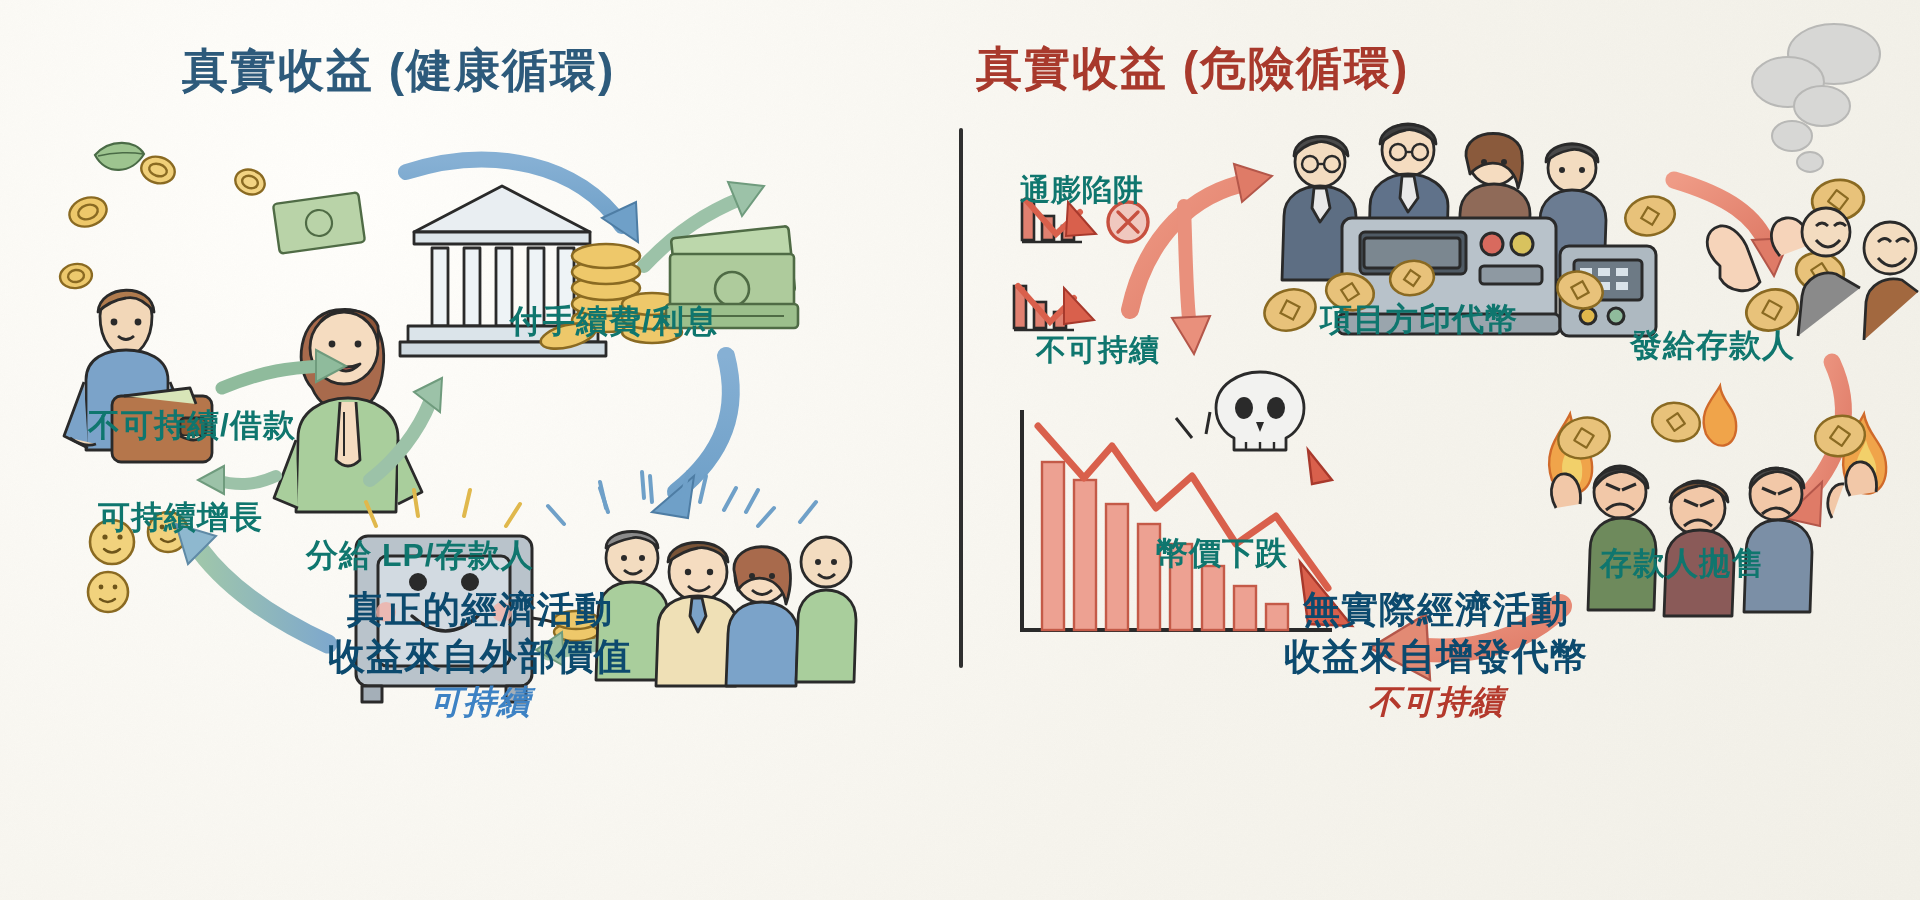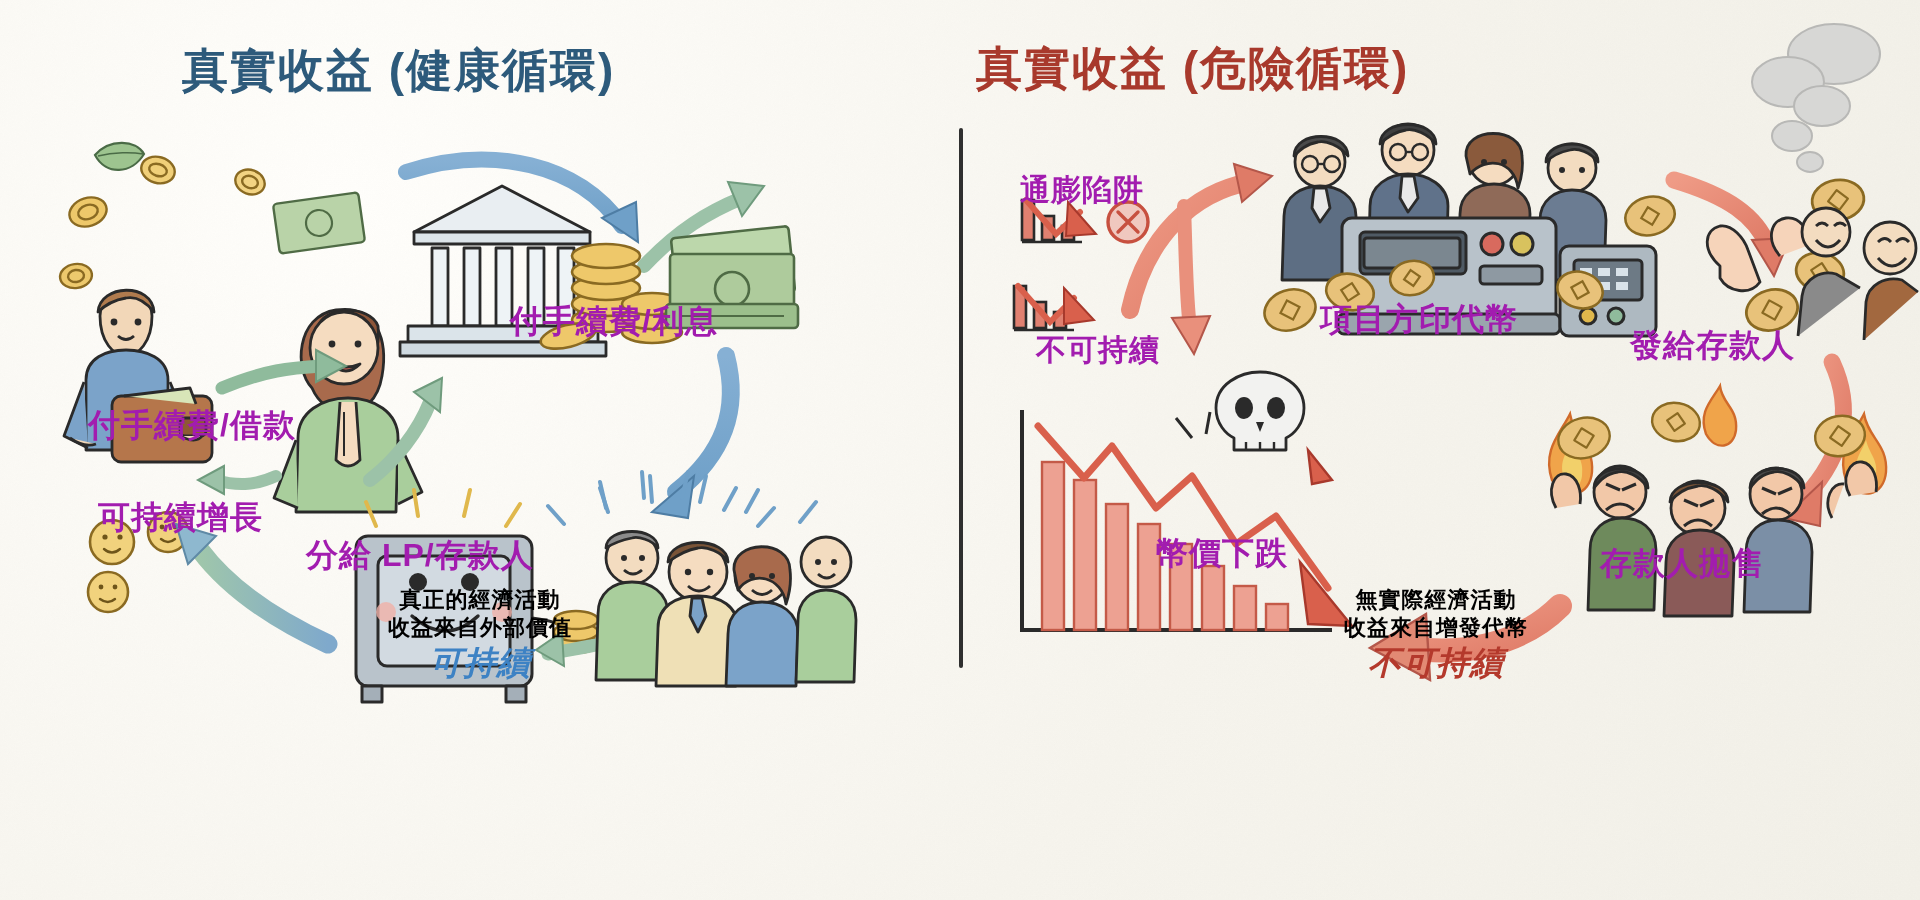--- a/index.html
+++ b/index.html
@@ -28,28 +28,28 @@
   h1.title{
     position:absolute;margin:0;
     font-size:46px;font-weight:700;letter-spacing:2px;
     white-space:nowrap;
   }
   .title-left{left:182px;top:40px;color:#2d5a7b;}
   .title-right{left:976px;top:38px;color:#a8392c;}
 
   .lbl{
     position:absolute;margin:0;white-space:nowrap;
-    color:#a21caf;font-weight:700;letter-spacing:1px;
+    color:#0f766e;font-weight:700;letter-spacing:1px;
   }
   .lbl-32{font-size:32px;}
   .lbl-30{font-size:30px;}
 
   .summary{position:absolute;text-align:center;width:520px;}
   .summary .ln{
-    display:block;font-size:22px;font-weight:700;color:#000000;
+    display:block;font-size:37px;font-weight:700;color:#0c4a6e;
     line-height:1.28;letter-spacing:1px;white-space:nowrap;
   }
   .summary .verdict{
     display:block;font-size:33px;font-weight:700;line-height:1.3;letter-spacing:1px;font-style:italic;
   }
   .verdict-good{color:#3d82c4;}
   .verdict-bad{color:#b4392c;}
 
   .art{position:absolute;}
   svg{display:block;overflow:visible;}
@@ -304,21 +304,21 @@
     </g>
     <g stroke="#6fa0c8" stroke-width="4" stroke-linecap="round">
       <path d="M568 392 L 560 368"></path>
         <path d="M612 382 L 610 356"></path>
       <path d="M660 382 L 666 356"></path>
         <path d="M706 392 L 718 370"></path>
       <path d="M760 402 L 776 382"></path>
     </g>
   </svg>
 
-  <p class="lbl lbl-32" style="left:88px;top:404px;">付手續費/借款</p>
+  <p class="lbl lbl-32" style="left:88px;top:404px;">不可持續/借款</p>
   <p class="lbl lbl-32" style="left:510px;top:300px;">付手續費/利息</p>
   <p class="lbl lbl-32" style="left:306px;top:534px;">分給 LP/存款人</p>
   <p class="lbl lbl-32" style="left:98px;top:496px;">可持續增長</p>
 
   <div class="summary" style="left:220px;top:586px;">
     <span class="ln">真正的經濟活動</span>
     <span class="ln">收益來自外部價值</span>
     <span class="verdict verdict-good">可持續</span>
   </div>
 </section>

